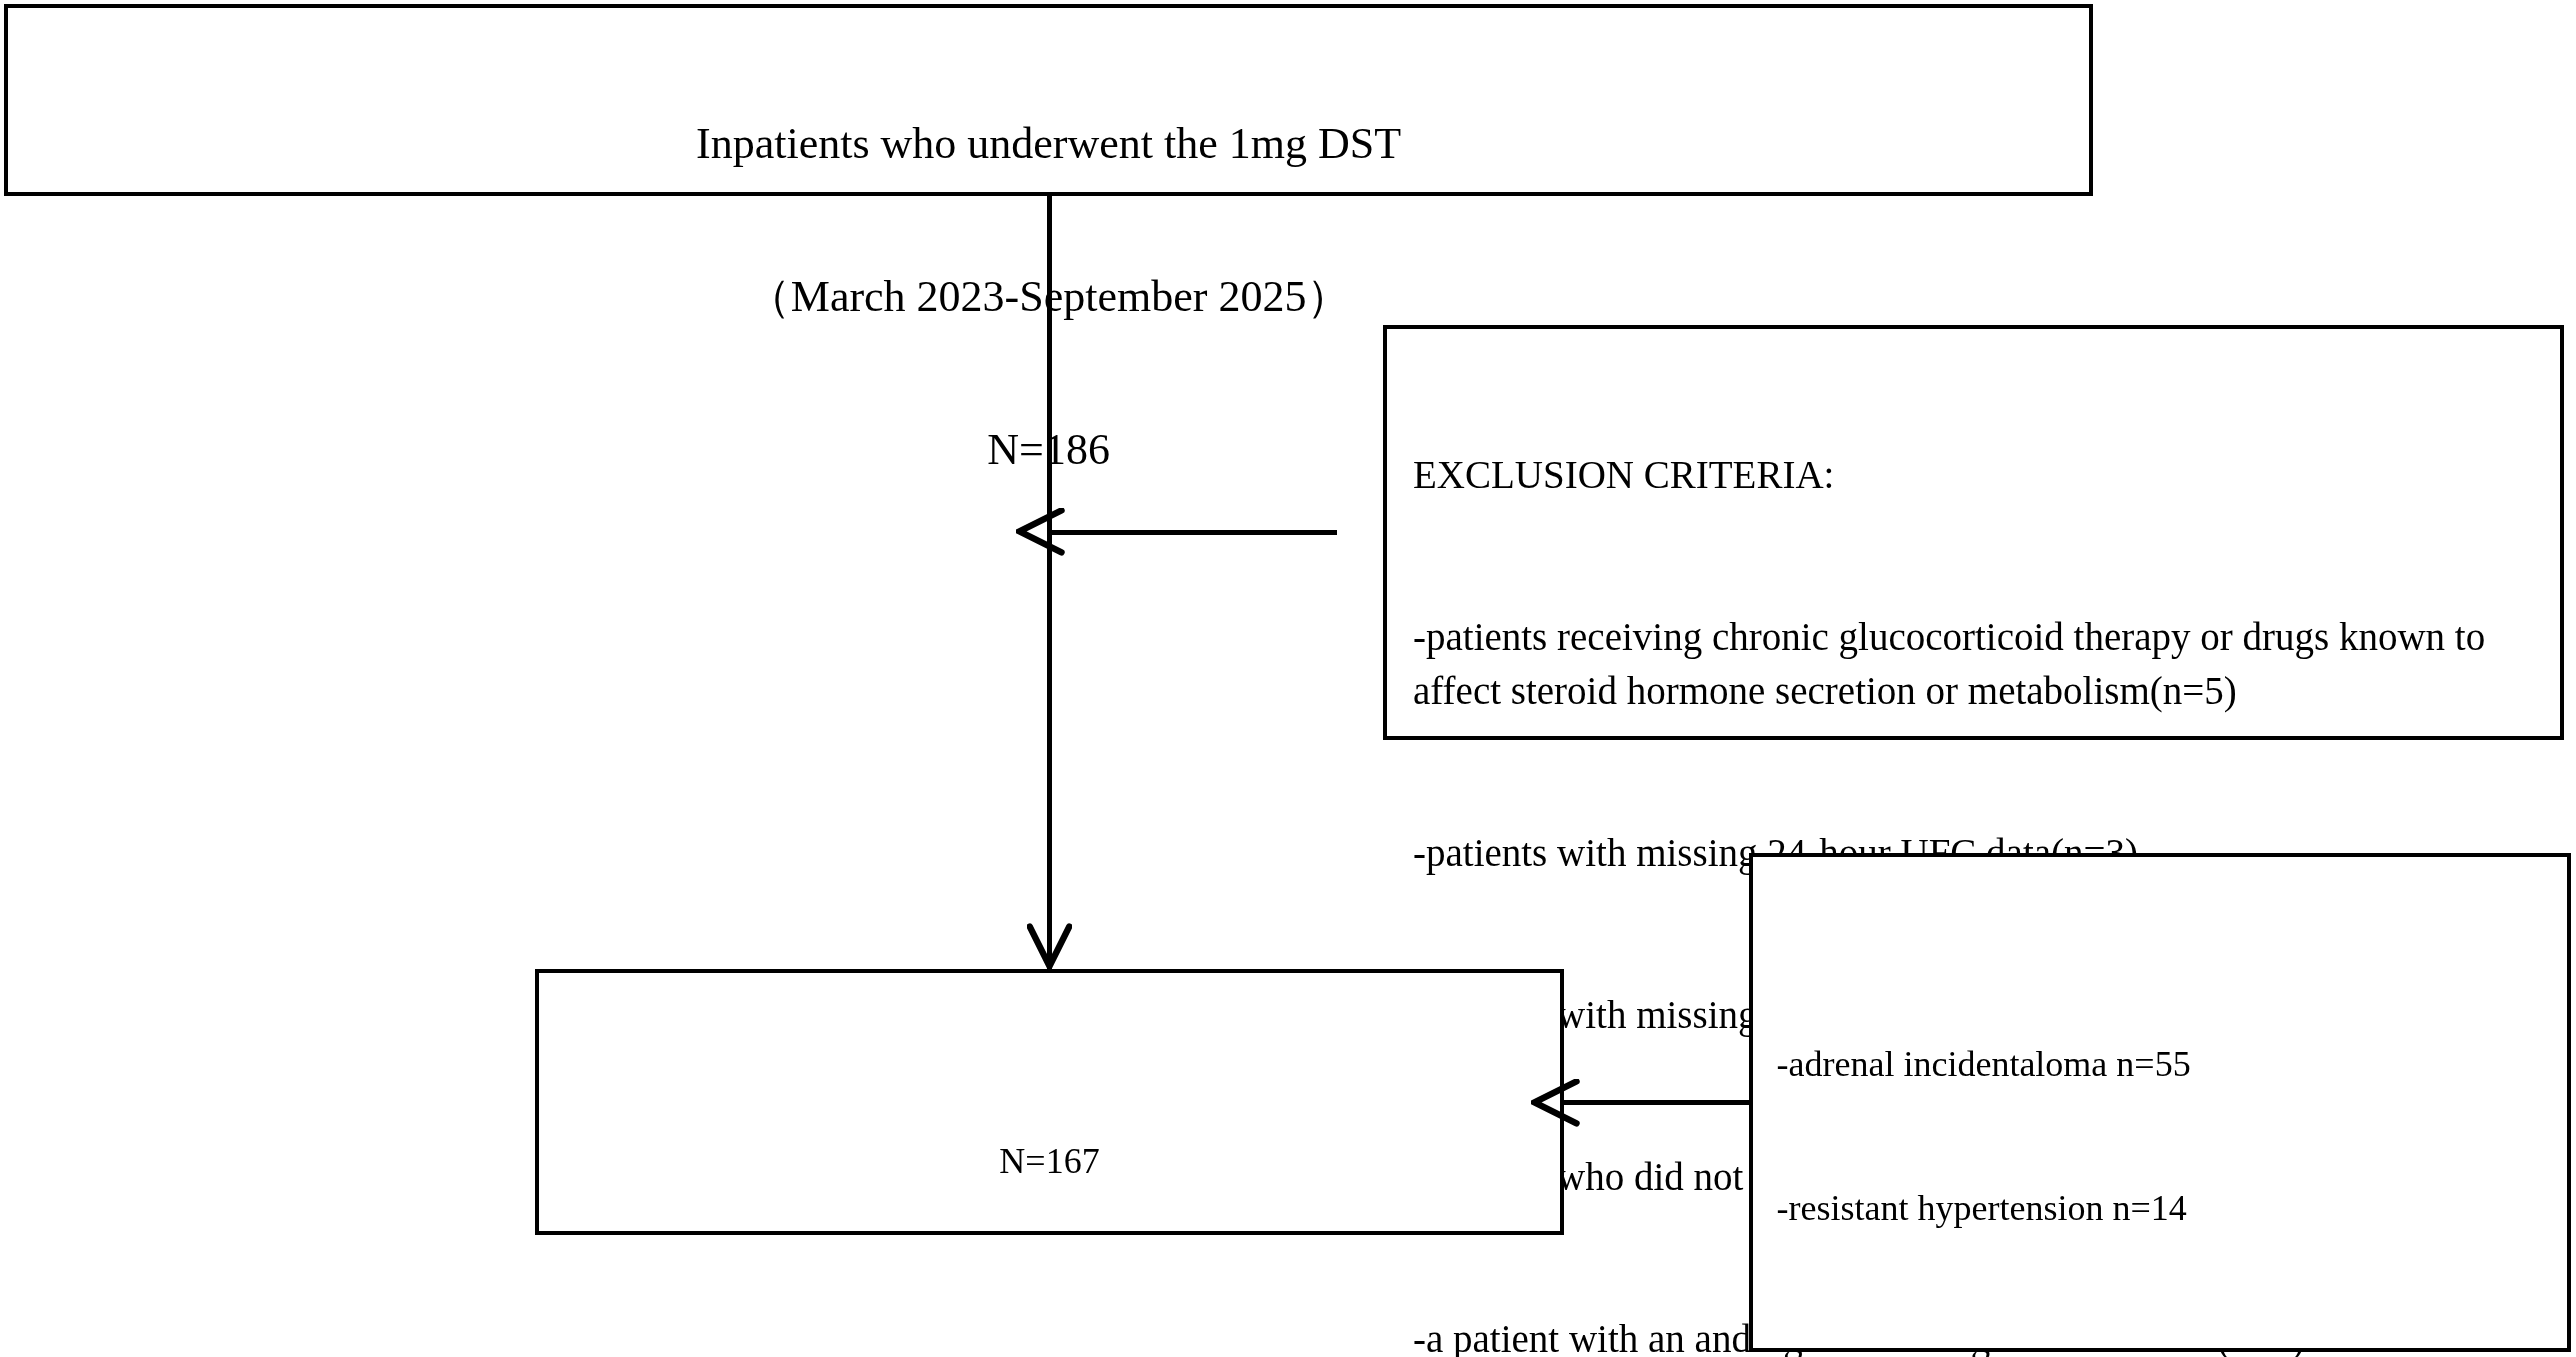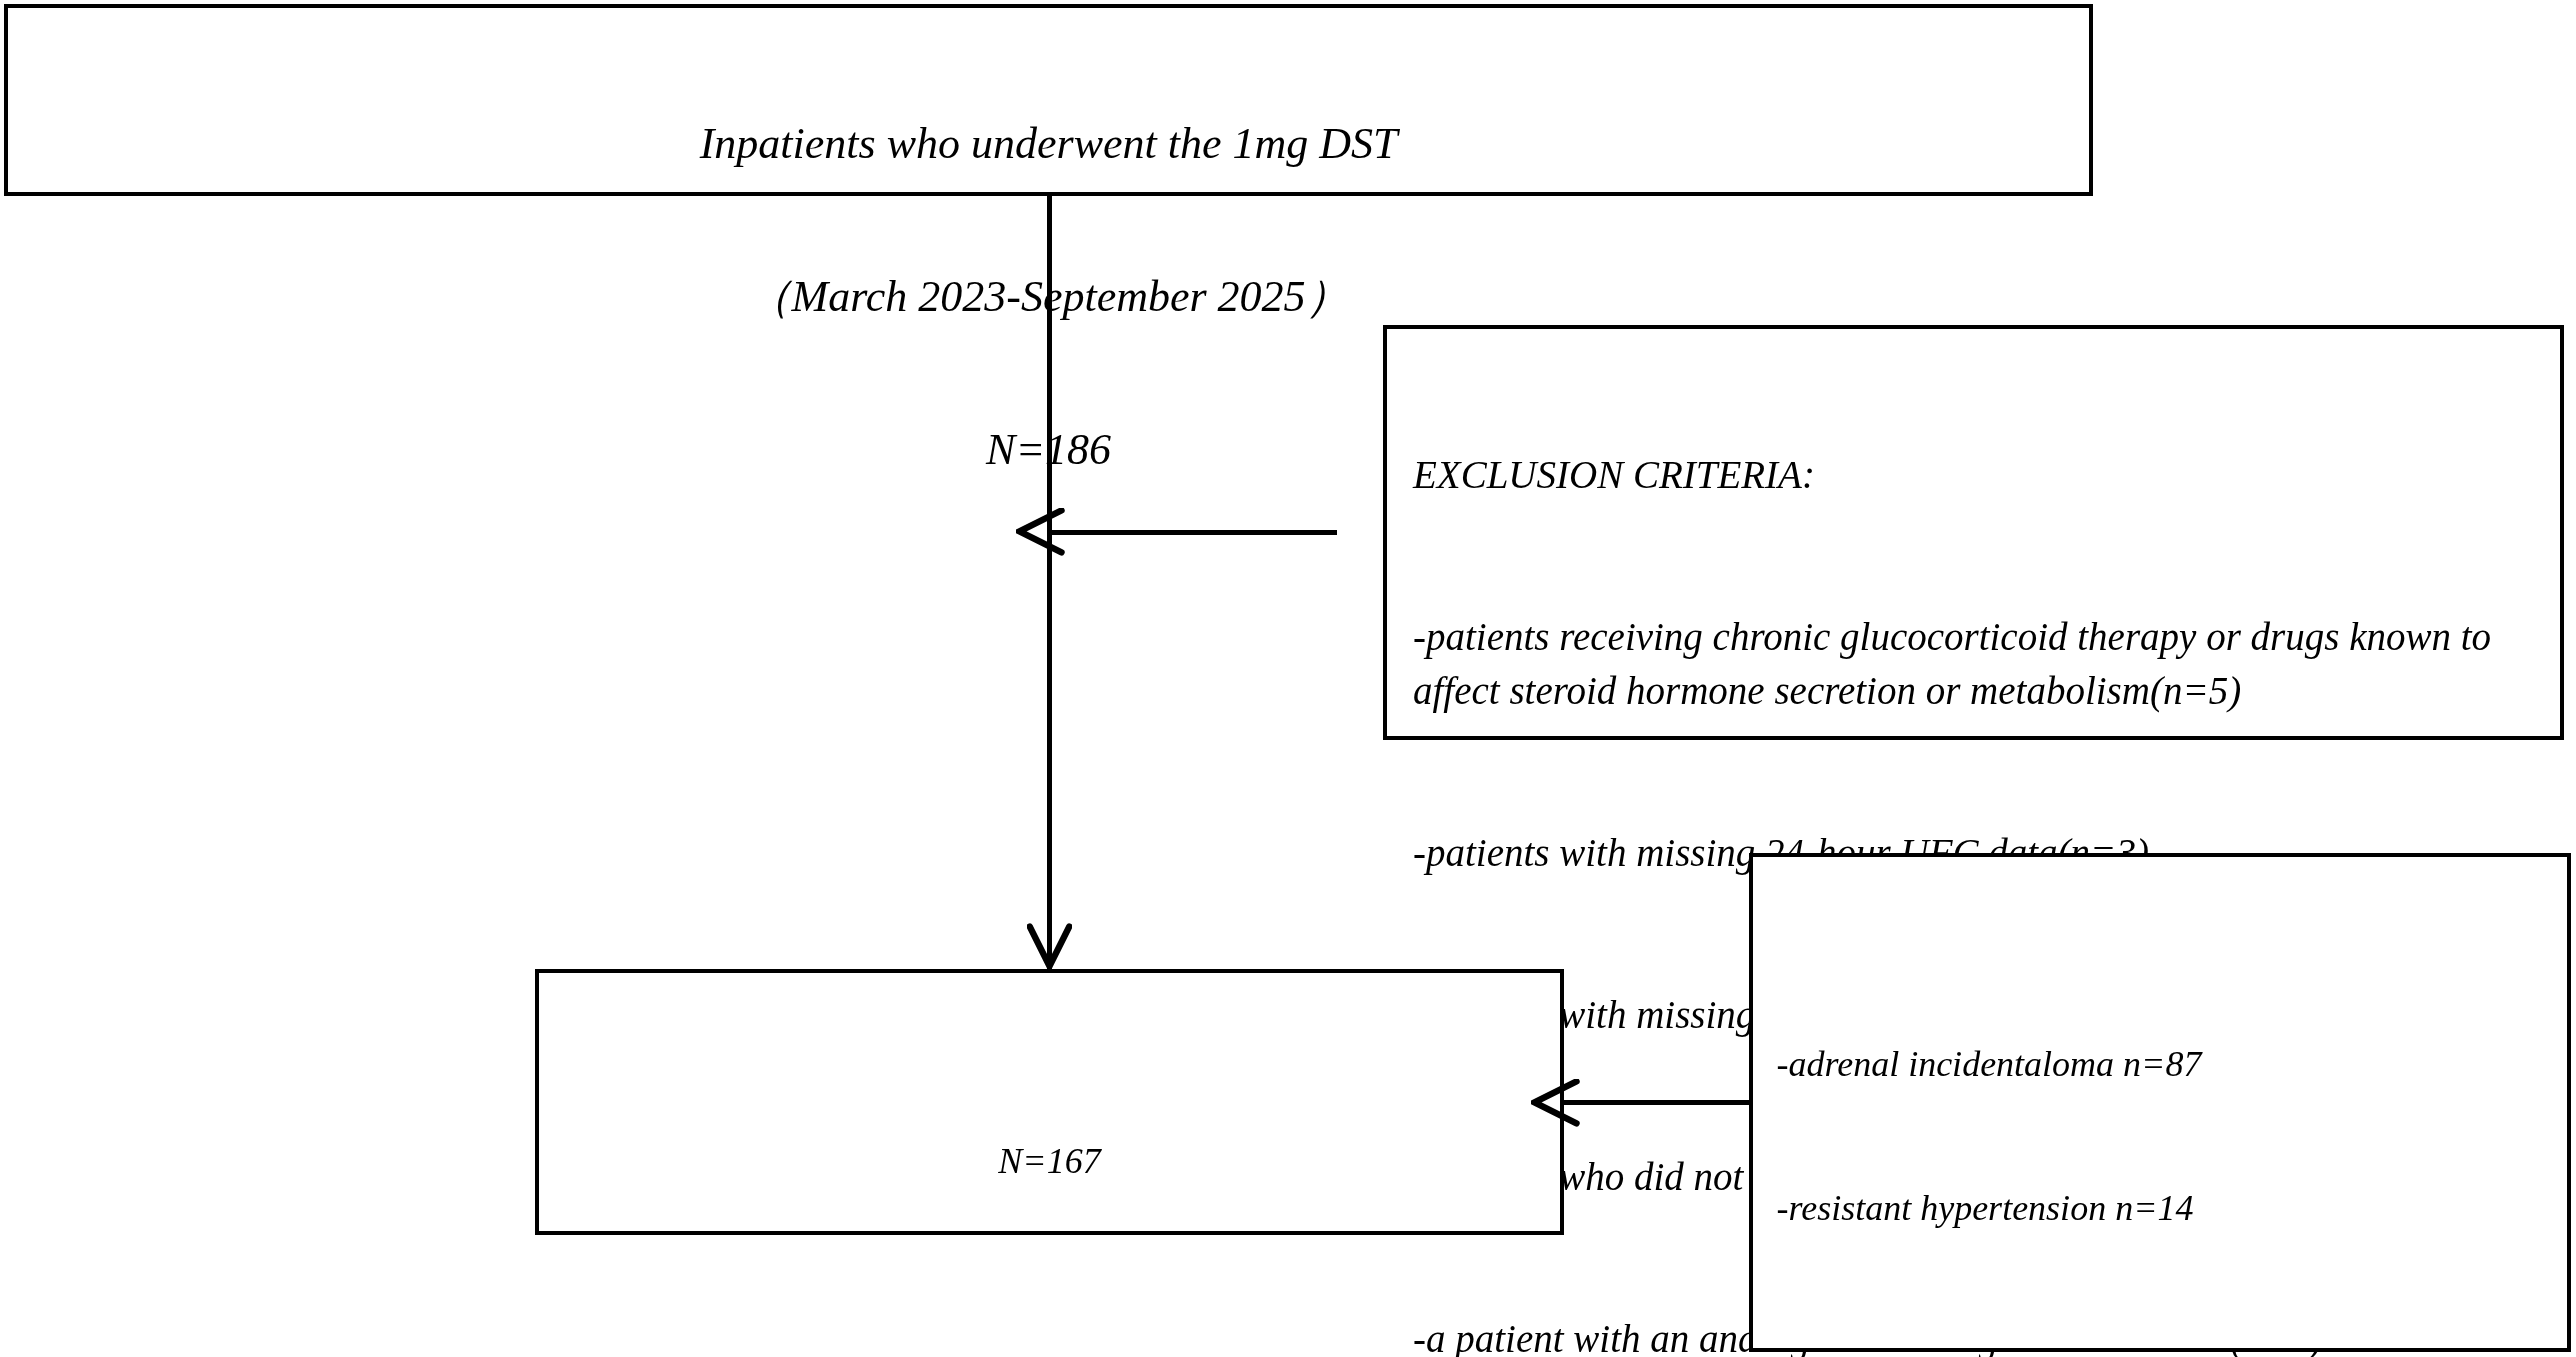--- a/index.html
+++ b/index.html
@@ -131,21 +131,21 @@
     width: 187px;
     height: 5.3px;
   }
   #conn-ind-arrowhead {
     position: absolute;
     left: 1531px;
     top: 1079px;
     width: 49px;
     height: 48px;
   }
-  .line-row { display: block; font-style: italic; }
+  .line-row { display: block; }
 </style>
 </head>
 <body>
 
 <div id="canvas">
 
   <div class="box" id="box-cohort">
     <div class="box-text" id="cohort-text">
       <span class="line-row">Inpatients who underwent the 1mg DST</span>
       <span class="line-row">（March 2023-September 2025）</span>
@@ -165,21 +165,21 @@
   </div>
 
   <div class="box" id="box-included">
     <div class="box-text" id="included-text">
       <span class="line-row">N=167</span>
     </div>
   </div>
 
   <div class="box" id="box-indications">
     <div class="box-text" id="indications-text">
-      <span class="line-row">-adrenal incidentaloma n=87</span>
+      <span class="line-row">-adrenal incidentaloma n=55</span>
       <span class="line-row">-resistant hypertension n=14</span>
       
       
       
     </div>
   </div>
 
   <div class="vline" id="conn-vertical-main"></div>
   <svg id="conn-arrowhead-down" viewBox="0 0 76 84">
     <path d="M 4 6 L 38 74 L 72 6" fill="none" stroke="#000000" stroke-width="11" stroke-linecap="round"></path>

